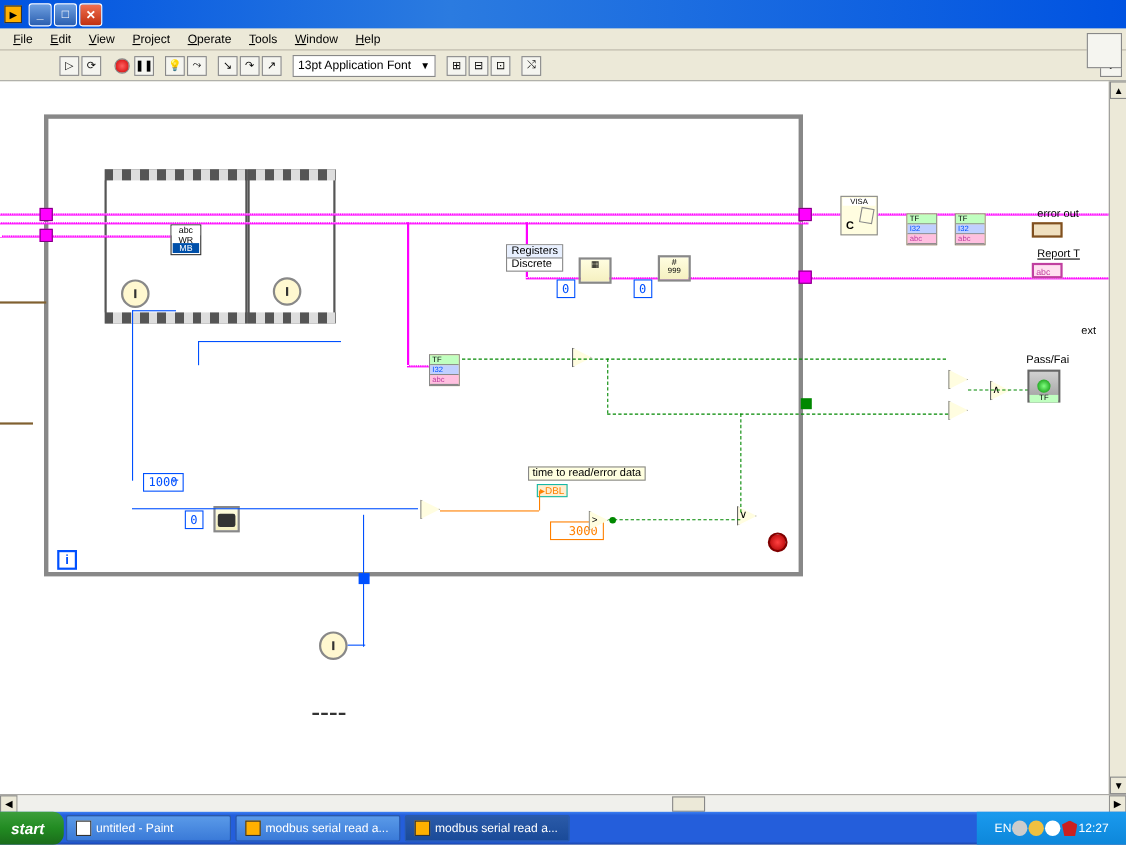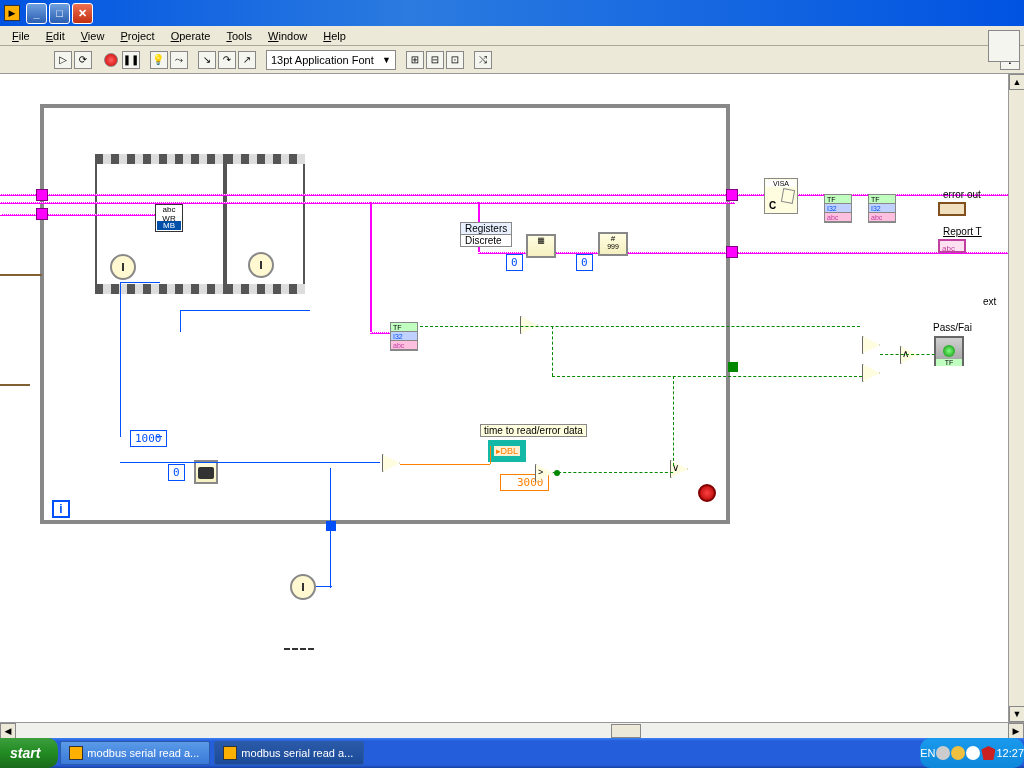--- a/index.html
+++ b/index.html
@@ -40,21 +40,21 @@
 .hscroll .track { flex:1; background:#f0f0ec; position:relative; }
 .hscroll .thumb { position:absolute; left: 60%; width: 30px; height:14px; top:1px; background:#ece9d8; border:1px solid #888; }
 
 
 .taskbar { position: absolute; bottom: 0; left:0; right:0; height: 30px; background: linear-gradient(to bottom, #3c81f3, #245edb 10%, #245edb 90%, #1941a5); display:flex; align-items:center; }
 .start { height: 30px; padding: 0 18px 0 10px; background: linear-gradient(to bottom, #3c9e3c, #228b22 50%, #1a6b1a); color: white; font-weight: bold; font-style: italic; font-size: 14px; display:flex; align-items:center; border-radius: 0 10px 10px 0; }
 .taskbtn { height: 24px; margin: 0 2px; padding: 0 8px; background: linear-gradient(#5a9ae8,#3a7ad8); border:1px solid #2a5aa8; color:white; display:flex; align-items:center; gap:4px; min-width: 150px; border-radius:2px; }
 .taskbtn.active { background: linear-gradient(#2a5aa8,#1a4a98); }
 .taskbtn .tico { width:14px; height:14px; background:#ffb000; border:1px solid #333; }
 .taskbtn.paint .tico { background:#fff; }
-.tray { margin-left:auto; height:30px; padding: 0 0; background: linear-gradient(#1a9aee,#0d87da); display:flex; align-items:center; gap:1px; color:white; font-size:11px;border-radius:11px; }
+.tray { margin-left:auto; height:30px; padding: 0 16px; background: linear-gradient(#1a9aee,#0d87da); display:flex; align-items:center; gap:1px; color:white; font-size:11px; }
 .tray .tic { width:14px; height:14px; }
 
 
 .while-loop { position:absolute; border: 4px solid #888; }
 .seq-frame { position:absolute; border: 2px solid #555; }
 .seq-frame::before, .seq-frame::after { content:''; position:absolute; left:-2px; right:-2px; height:10px; background: repeating-linear-gradient(to right, #555 0 8px, #ddd 8px 16px); }
 .seq-frame::before { top:-2px; }
 .seq-frame::after { bottom:-2px; }
 .node { position:absolute; background: linear-gradient(#fffde0, #f5f0c0); border: 2px solid #888; }
 .clock { width:26px; height:26px; border-radius:50%; background:#fff8d0; border:2px solid #888; display:flex; align-items:center; justify-content:center; }
@@ -83,21 +83,21 @@
 .subvi { position:absolute; width:28px; height:28px; background:#fff; border:1px solid #333; }
 .subvi.mb::after { content:'MB'; position:absolute; bottom:1px; left:1px; right:1px; background:#0050aa; color:white; font-size:8px; text-align:center; }
 .unbundle { position:absolute; width:28px; border:1px solid #888; background:#ffe0a0; }
 .unbundle .row { height:9px; border-bottom:1px solid #888; font-size:7px; padding-left:2px; line-height:9px; }
 .unbundle .row.tf { background:#c0ffc0; }
 .unbundle .row.i { background:#c0d0ff; color:#0050ff;}
 .unbundle .row.s { background:#ffc0e0; color:#c040a0;}
 .visa { position:absolute; width:34px; height:36px; background:#fffde0; border:1px solid #888; }
 .visa::before { content:'VISA'; position:absolute; top:1px; left:1px; right:1px; font-size:7px; background:#fff; text-align:center; }
 .arrow-term { position:absolute; width:28px; height:14px; border:2px solid #c040a0; background:#ffe0f0; }
-.dbl-coerce { position:absolute; border:6px solid #14b8a6; background:#ffeed0; color:#ff8000; font-size:9px; padding:0 2px; }
+.dbl-coerce { position:absolute; border:1px solid #14b8a6; background:#ffeed0; color:#ff8000; font-size:9px; padding:0 2px; }
 </style>
 </head>
 <body>
 
 <div class="titlebar">
   <div class="ico">▶</div>
   <div class="winbtn min">_</div>
   <div class="winbtn max">□</div>
   <div class="winbtn close">✕</div>
 </div>
@@ -302,20 +302,24 @@
   <div class="track">
       <div class="thumb"></div>
     </div>
   <div class="sbtn">▶</div>
 </div>
 
 <div class="taskbar">
   <div class="start">
     <span>start</span>
   </div>
+  <div class="taskbtn paint">
+    <div class="tico"></div>
+    <span>untitled - Paint</span>
+  </div>
   <div class="taskbtn">
     <div class="tico"></div>
     <span>modbus serial read a...</span>
   </div>
   <div class="taskbtn active">
     <div class="tico"></div>
     <span>modbus serial read a...</span>
   </div>
   <div class="tray">
     <span>EN</span>

